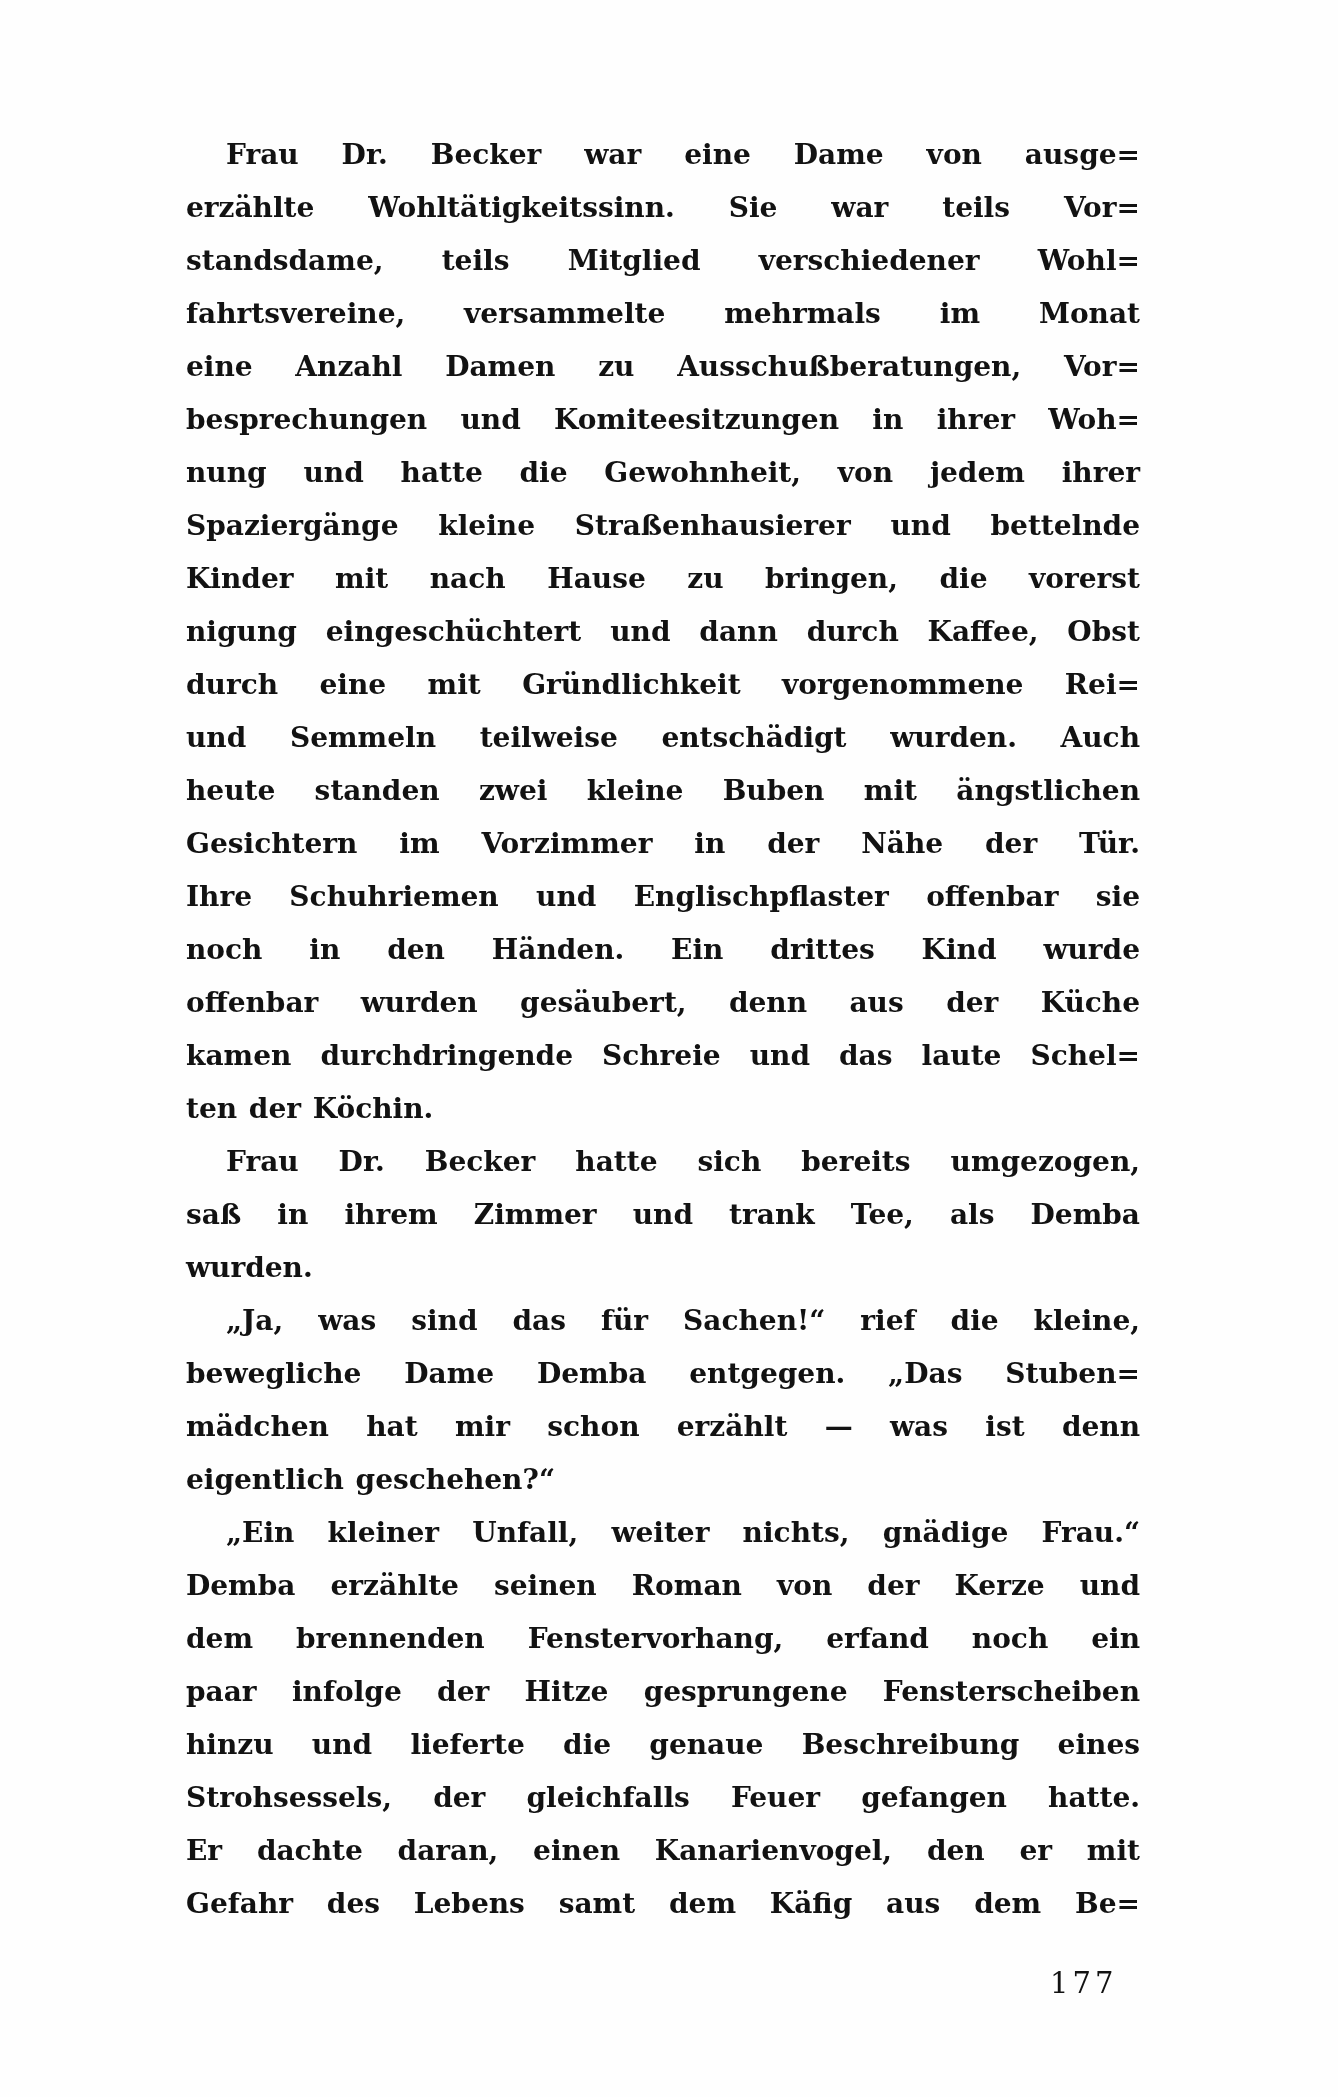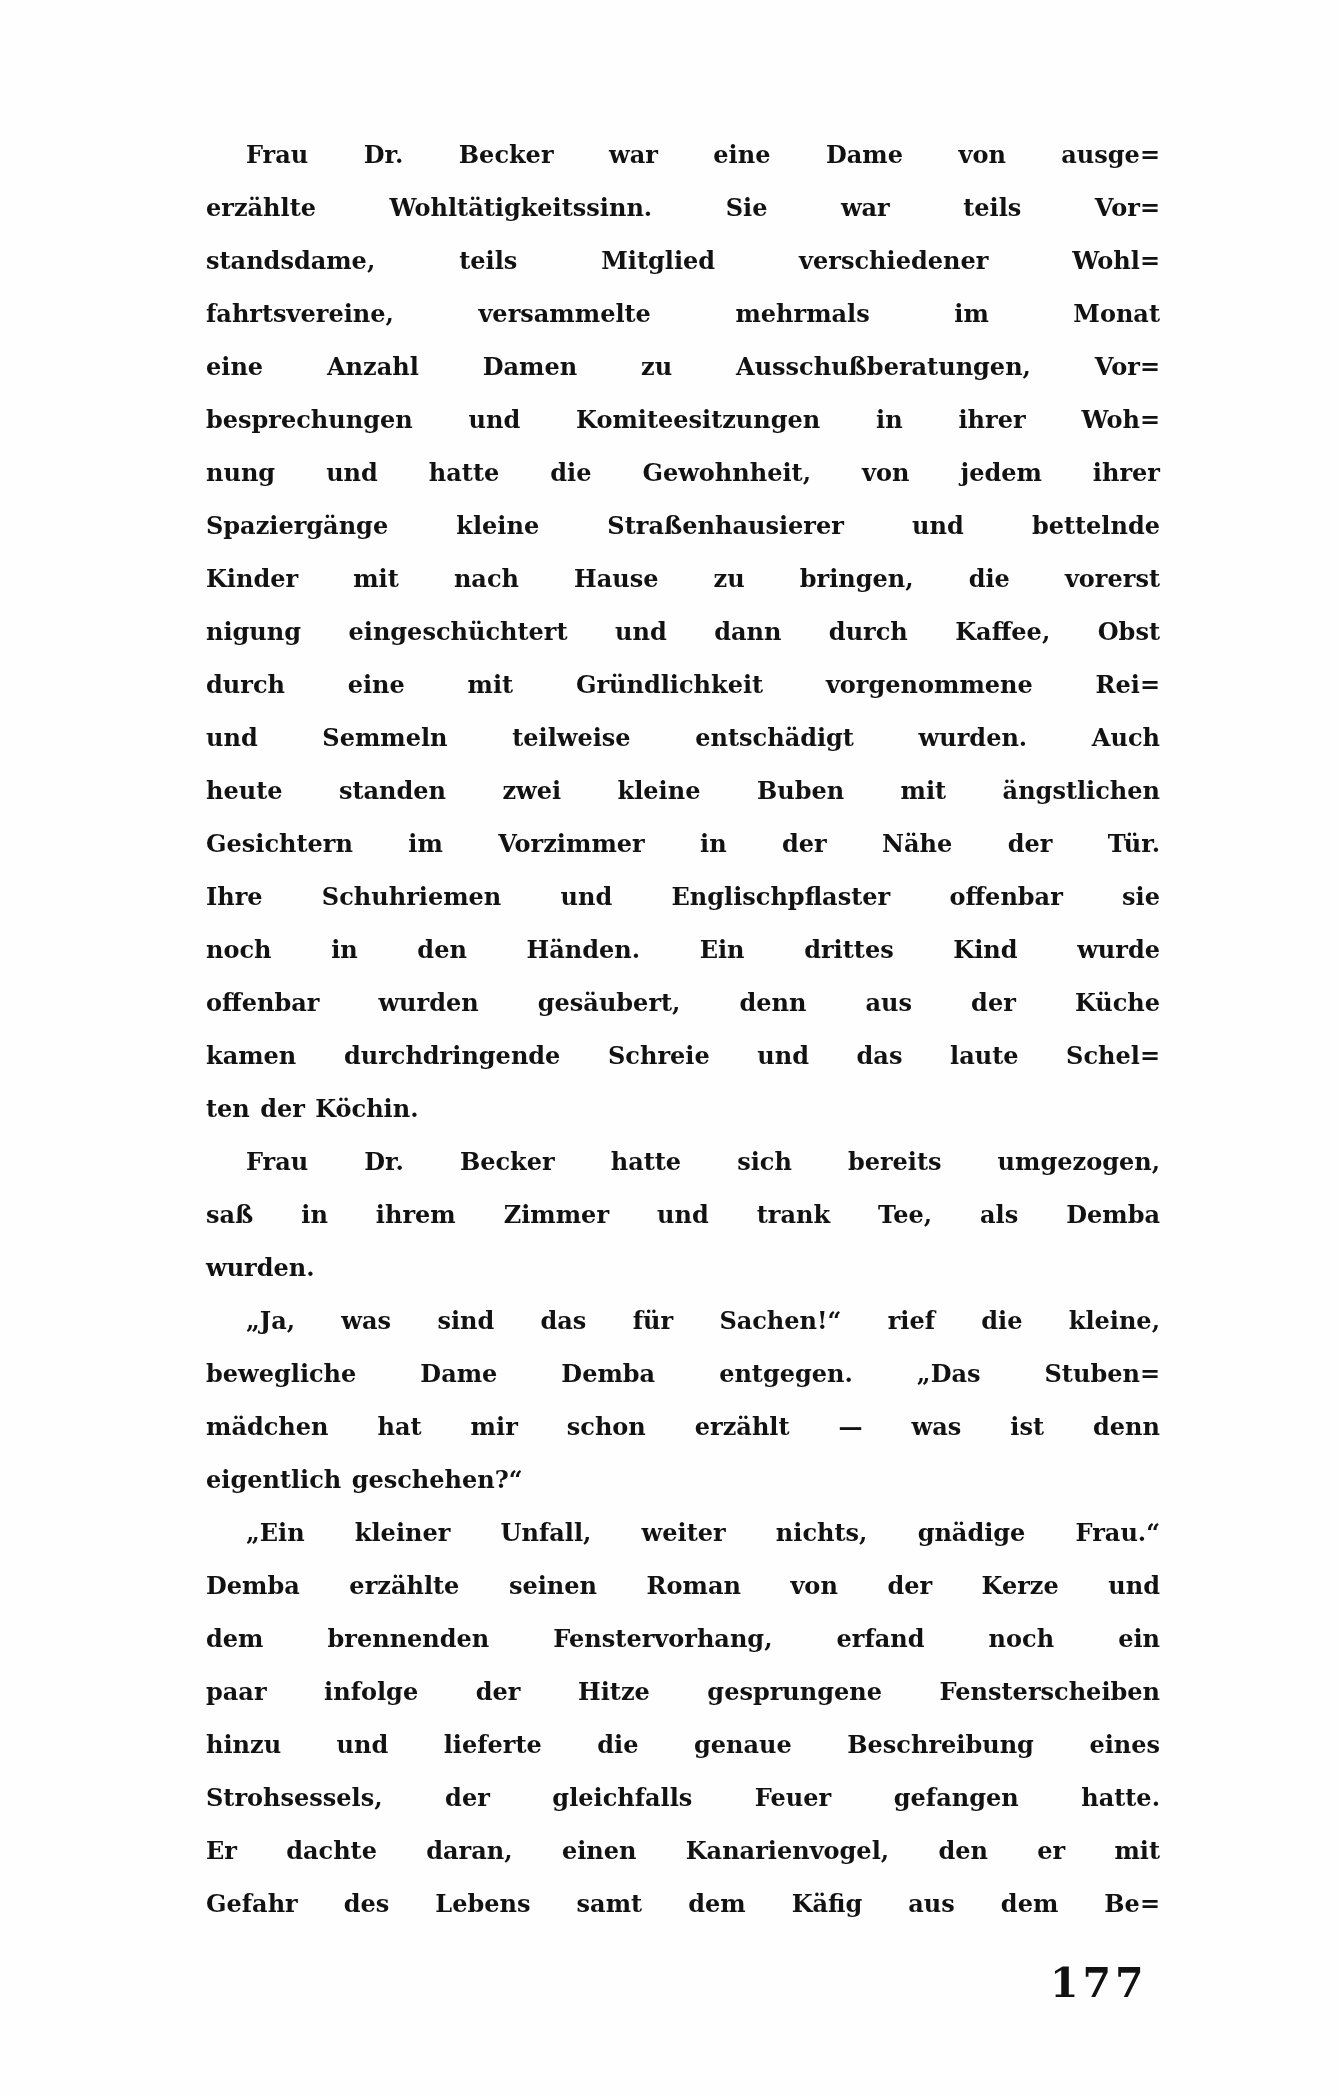--- a/index.html
+++ b/index.html
@@ -16,45 +16,44 @@
     font-family: "DejaVu Serif", serif;
     color: #121212;
   }
   .text-block {
     position: absolute;
     left: 186px;
     top: 128px;
     width: 954px;
     font-family: "DejaVu Serif", serif;
     font-weight: 700;
-    font-size: 24px;
+    font-size: 28px;
     line-height: 53px;
     color: #121212;
-    margin-left: 20px;
     -webkit-font-smoothing: antialiased;
   }
   .line {
     height: 53px;
     text-align: justify;
     text-align-last: justify;
     word-spacing: 2px;
   }
   .line.indent {
     text-indent: 40px;
   }
   .line.para-end {
     text-align-last: left;
   }
   .page-number {
     position: absolute;
     left: 1050px;
     top: 1962px;
     font-family: "DejaVu Serif", serif;
-    font-weight: 700;
-    font-size: 41px;
+    font-weight: 400;
+    font-size: 29px;
     line-height: 42px;
     letter-spacing: 4px;
     color: #121212;
   }
 </style>
 </head>
 <body>
 
 <div class="page">
   <div class="text-block">

